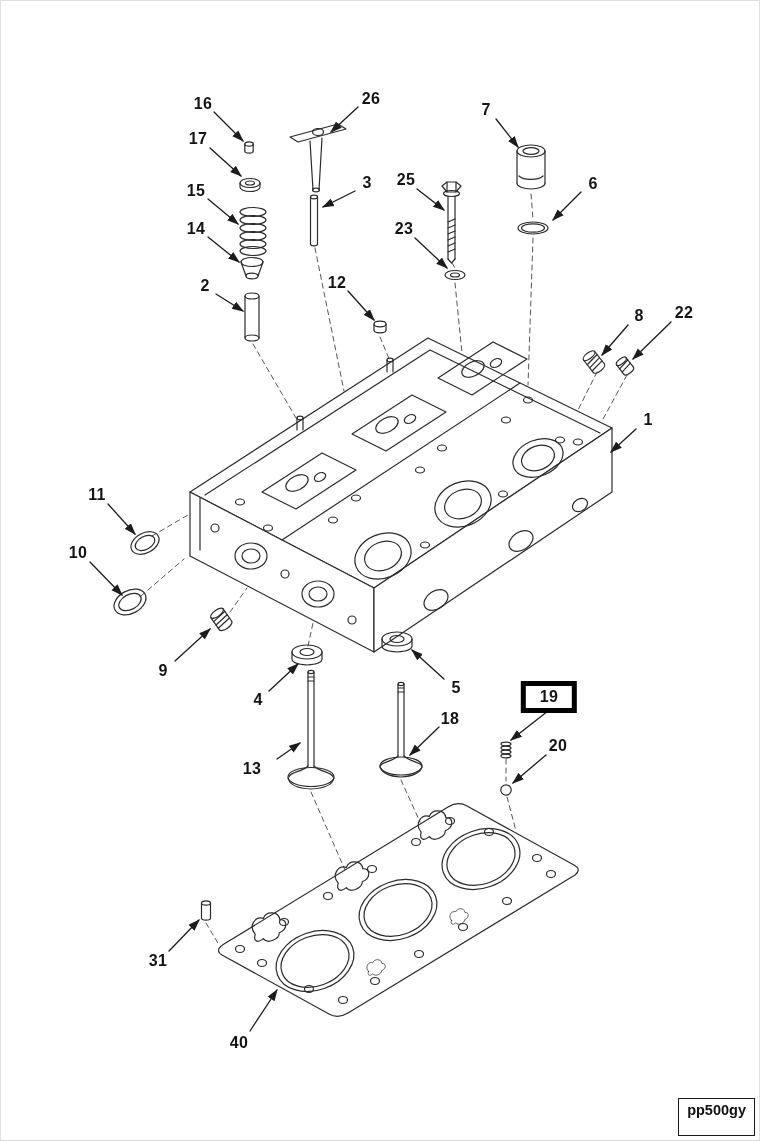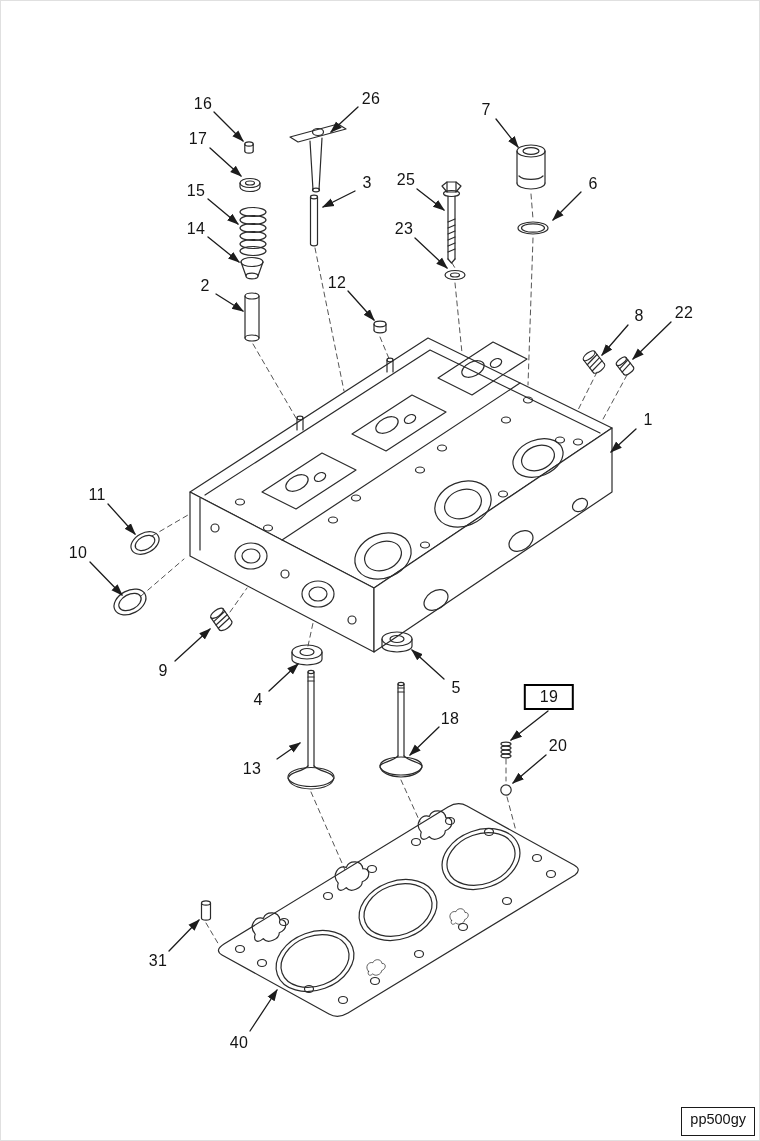--- a/index.html
+++ b/index.html
@@ -4,28 +4,28 @@
 <style>
   html,body { margin:0; padding:0; background:#ffffff; }
   .page {
     position:relative; width:760px; height:1141px; background:#ffffff;
     font-family:"Liberation Sans", sans-serif; overflow:hidden;
     box-shadow: inset 0 0 0 1px #e0e0e0;
   }
   .page svg { position:absolute; left:0; top:0; }
   .lbl {
     position:absolute; transform:translate(-50%,-50%);
-    font-weight:normal; font-size:16px; color:#141414; line-height:1;
+    font-weight:bold; font-size:16px; color:#141414; line-height:1;
     white-space:nowrap; letter-spacing:.3px;
   }
-  .lbl.hl { border:2px solid #000000; padding:3px 14px; background:#ffffff; }
+  .lbl.hl { border:5px solid #000000; padding:3px 14px; background:#ffffff; }
   .watermark {
     position:absolute; right:5px; bottom:5px;
-    border:1.6px solid #1a1a1a; padding:3px 8px 8px;
-    font-weight:normal; font-size:14.5px; color:#111; background:#ffffff;
+    border:1.6px solid #1a1a1a; padding:3px 8px 17px;
+    font-weight:bold; font-size:14.5px; color:#111; background:#ffffff;
   }
 </style>
 </head>
 <body>
 
 <div class="page">
 
 <svg width="760" height="1141" viewBox="0 0 760 1141">
   <defs>
     <marker id="ah" viewBox="0 0 10 10" refX="9" refY="5" markerWidth="12" markerHeight="12" markerUnits="userSpaceOnUse" orient="auto">

